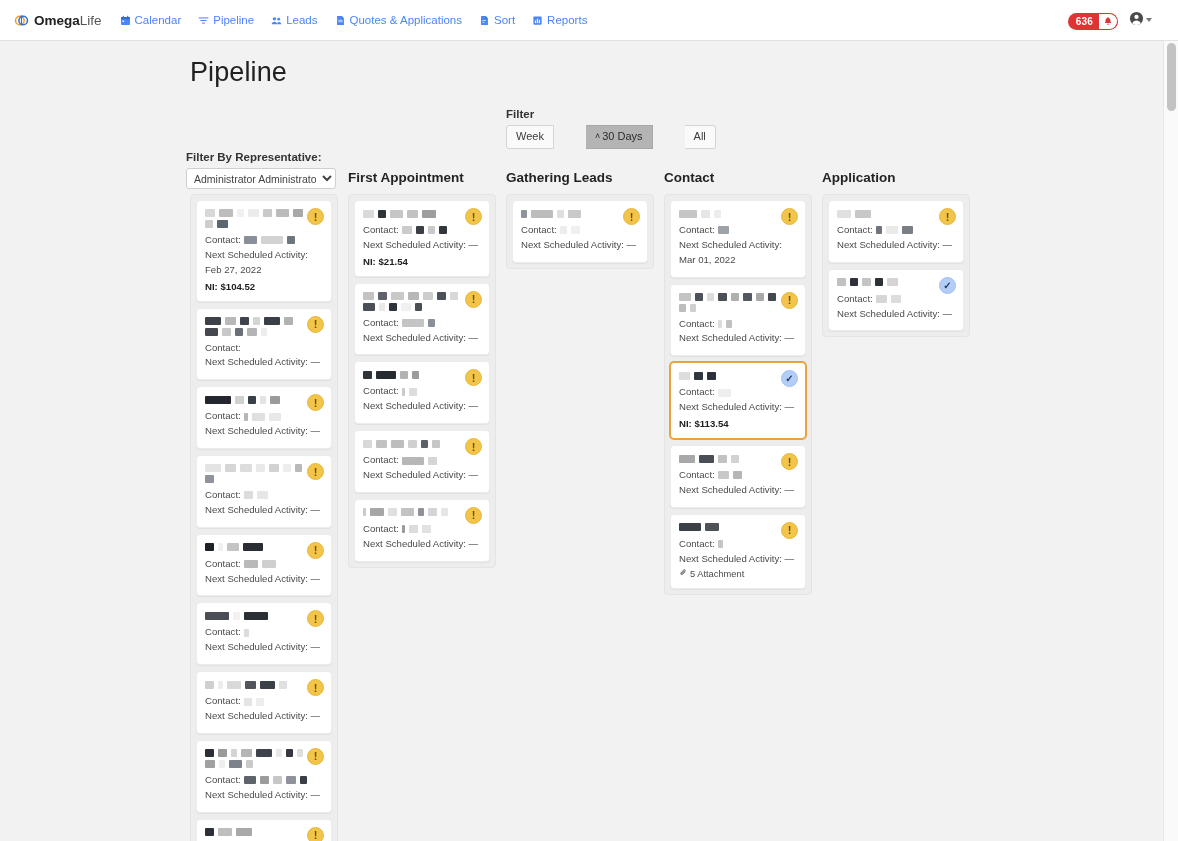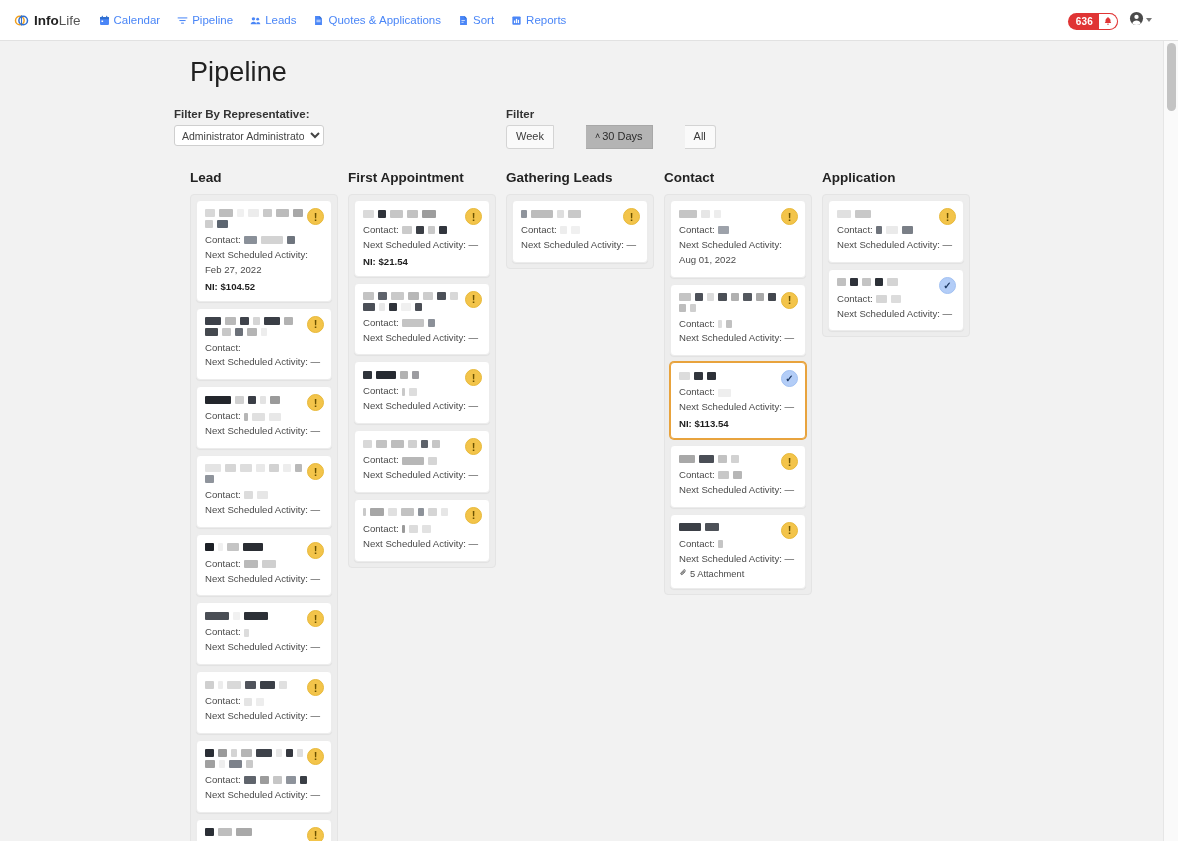--- a/index.html
+++ b/index.html
@@ -256,21 +256,21 @@
 
   <div class="brand">
     <span class="logo-mark">
       <svg width="15" height="15" viewBox="0 0 16 16">
         <circle cx="6.2" cy="8" r="4.6" fill="none" stroke="#f0a01e" stroke-width="1.6"></circle>
         <circle cx="9.8" cy="8" r="4.6" fill="none" stroke="#2f6fd0" stroke-width="1.6"></circle>
         <rect x="7.4" y="2.6" width="1.2" height="10.8" fill="#2f6fd0"></rect>
       </svg>
     </span>
     <span class="brand-text">
-      <b>Info</b><span>Life</span>
+      <b>Omega</b><span>Life</span>
     </span>
   </div>
 
   <div class="nav-items">
 
     <a class="nav-link">
       <span class="nav-ico">
         <svg width="11" height="11" viewBox="0 0 16 16">
             <rect x="1.5" y="3" width="13" height="11.5" rx="1.5" fill="#4a86f7"></rect>
             <rect x="1.5" y="3" width="13" height="3.2" fill="#2f6fd0"></rect>
@@ -366,21 +366,21 @@
   </div>
 </div>
 
 <div class="page">
   <div class="page-inner">
 
     <h1 class="page-title">Pipeline</h1>
 
     <div class="controls">
 
-      <div class="ctl-group" style="left:174px;">
+      <div class="ctl-group" style="left:186px;margin-top:43px;">
         <span class="ctl-label">Filter By Representative:</span>
         <select class="rep-select">
           <option>Administrator Administrator</option>
         </select>
       </div>
 
       <div class="ctl-group" style="left:506px;">
         <span class="ctl-label">Filter</span>
         <div class="btn-group">
           <button class="seg">Week</button>
@@ -741,21 +741,21 @@
                   <span class="redact" style="width: 9px; background: rgb(230, 230, 230);"></span>
                   <span class="redact" style="width: 7px; background: rgb(237, 237, 237);"></span>
                 </span>
               </div>
               <div class="card-line">
                 <span>Contact:</span>
                 <span style="display: inline-flex; flex-wrap: wrap; gap: 3px 4px; align-items: center;">
                   <span class="redact" style="width: 11px; background: rgb(157, 162, 170);"></span>
                 </span>
               </div>
-              <div class="card-line plain">Next Scheduled Activity: Aug 01, 2022</div>
+              <div class="card-line plain">Next Scheduled Activity: Mar 01, 2022</div>
             </div>
             <div class="card">
               <div class="badge warn">!</div>
               <div class="card-name">
                 <span style="display: inline-flex; flex-wrap: wrap; gap: 3px 4px; align-items: center;">
                   <span class="redact" style="width: 12px; background: rgb(196, 196, 196);"></span>
                   <span class="redact" style="width: 8px; background: rgb(77, 81, 89);"></span>
                   <span class="redact" style="width: 7px; background: rgb(220, 220, 220);"></span>
                   <span class="redact" style="width: 9px; background: rgb(75, 79, 86);"></span>
                   <span class="redact" style="width: 8px; background: rgb(176, 176, 176);"></span>

